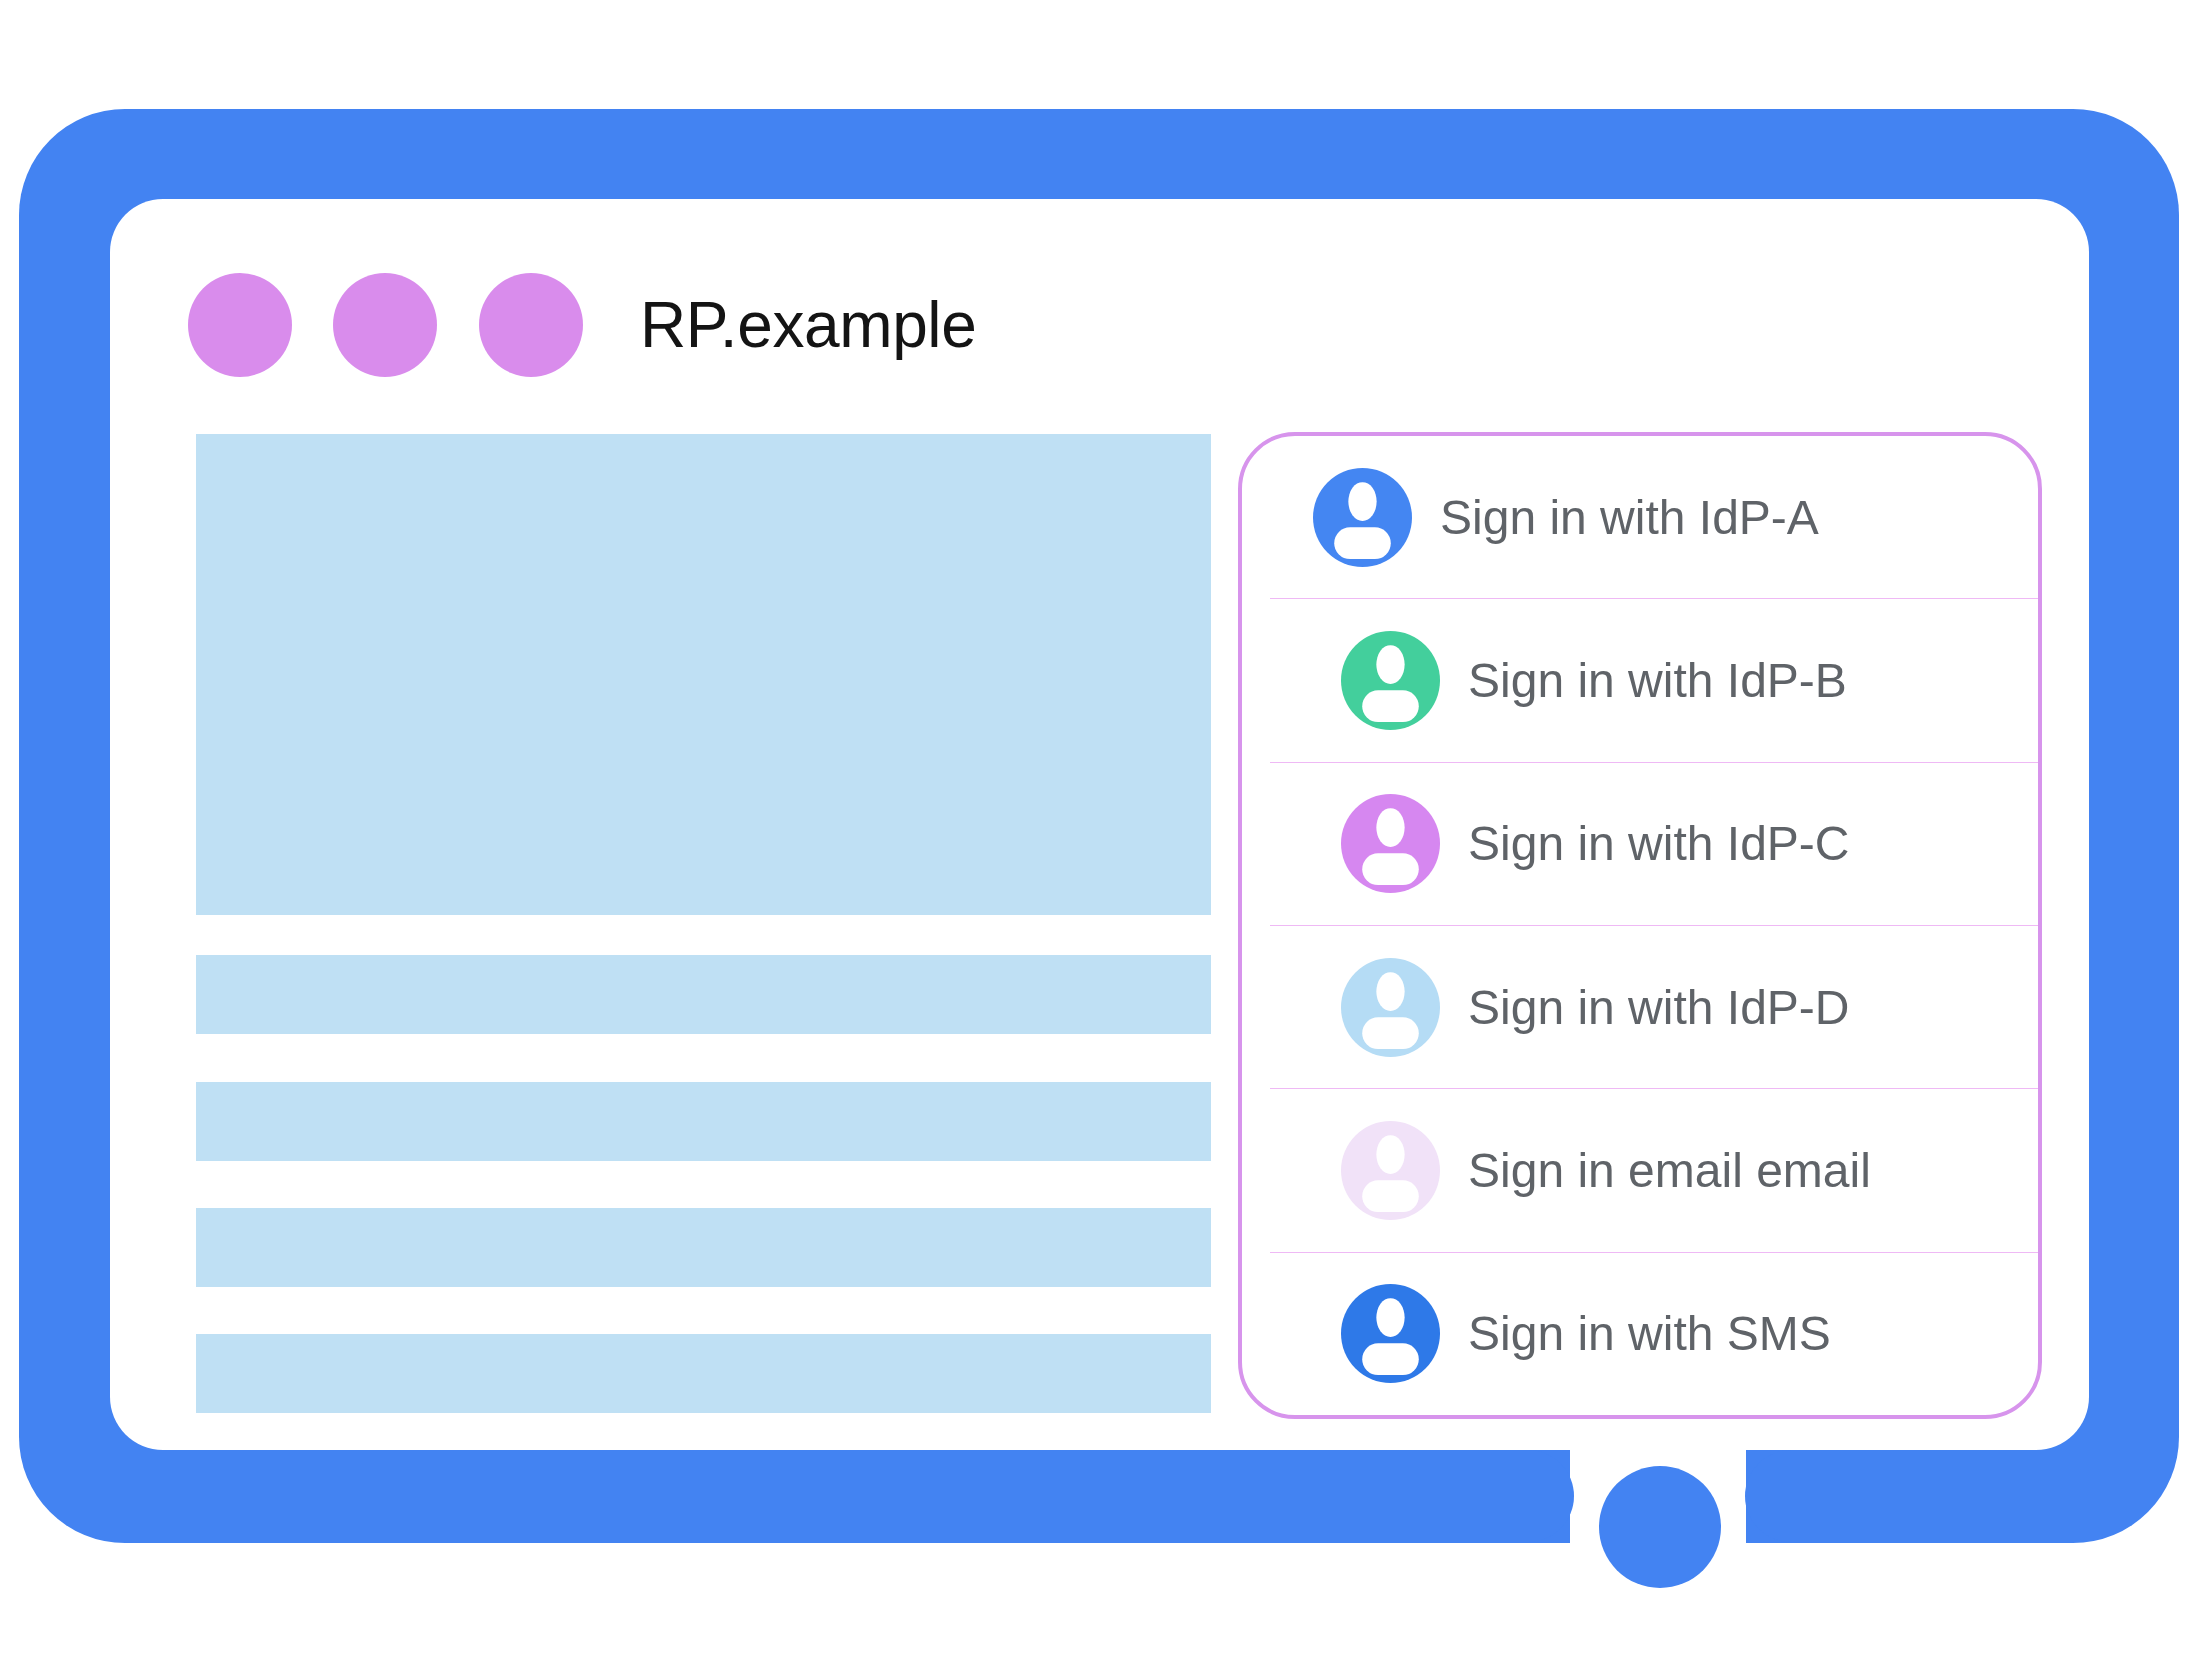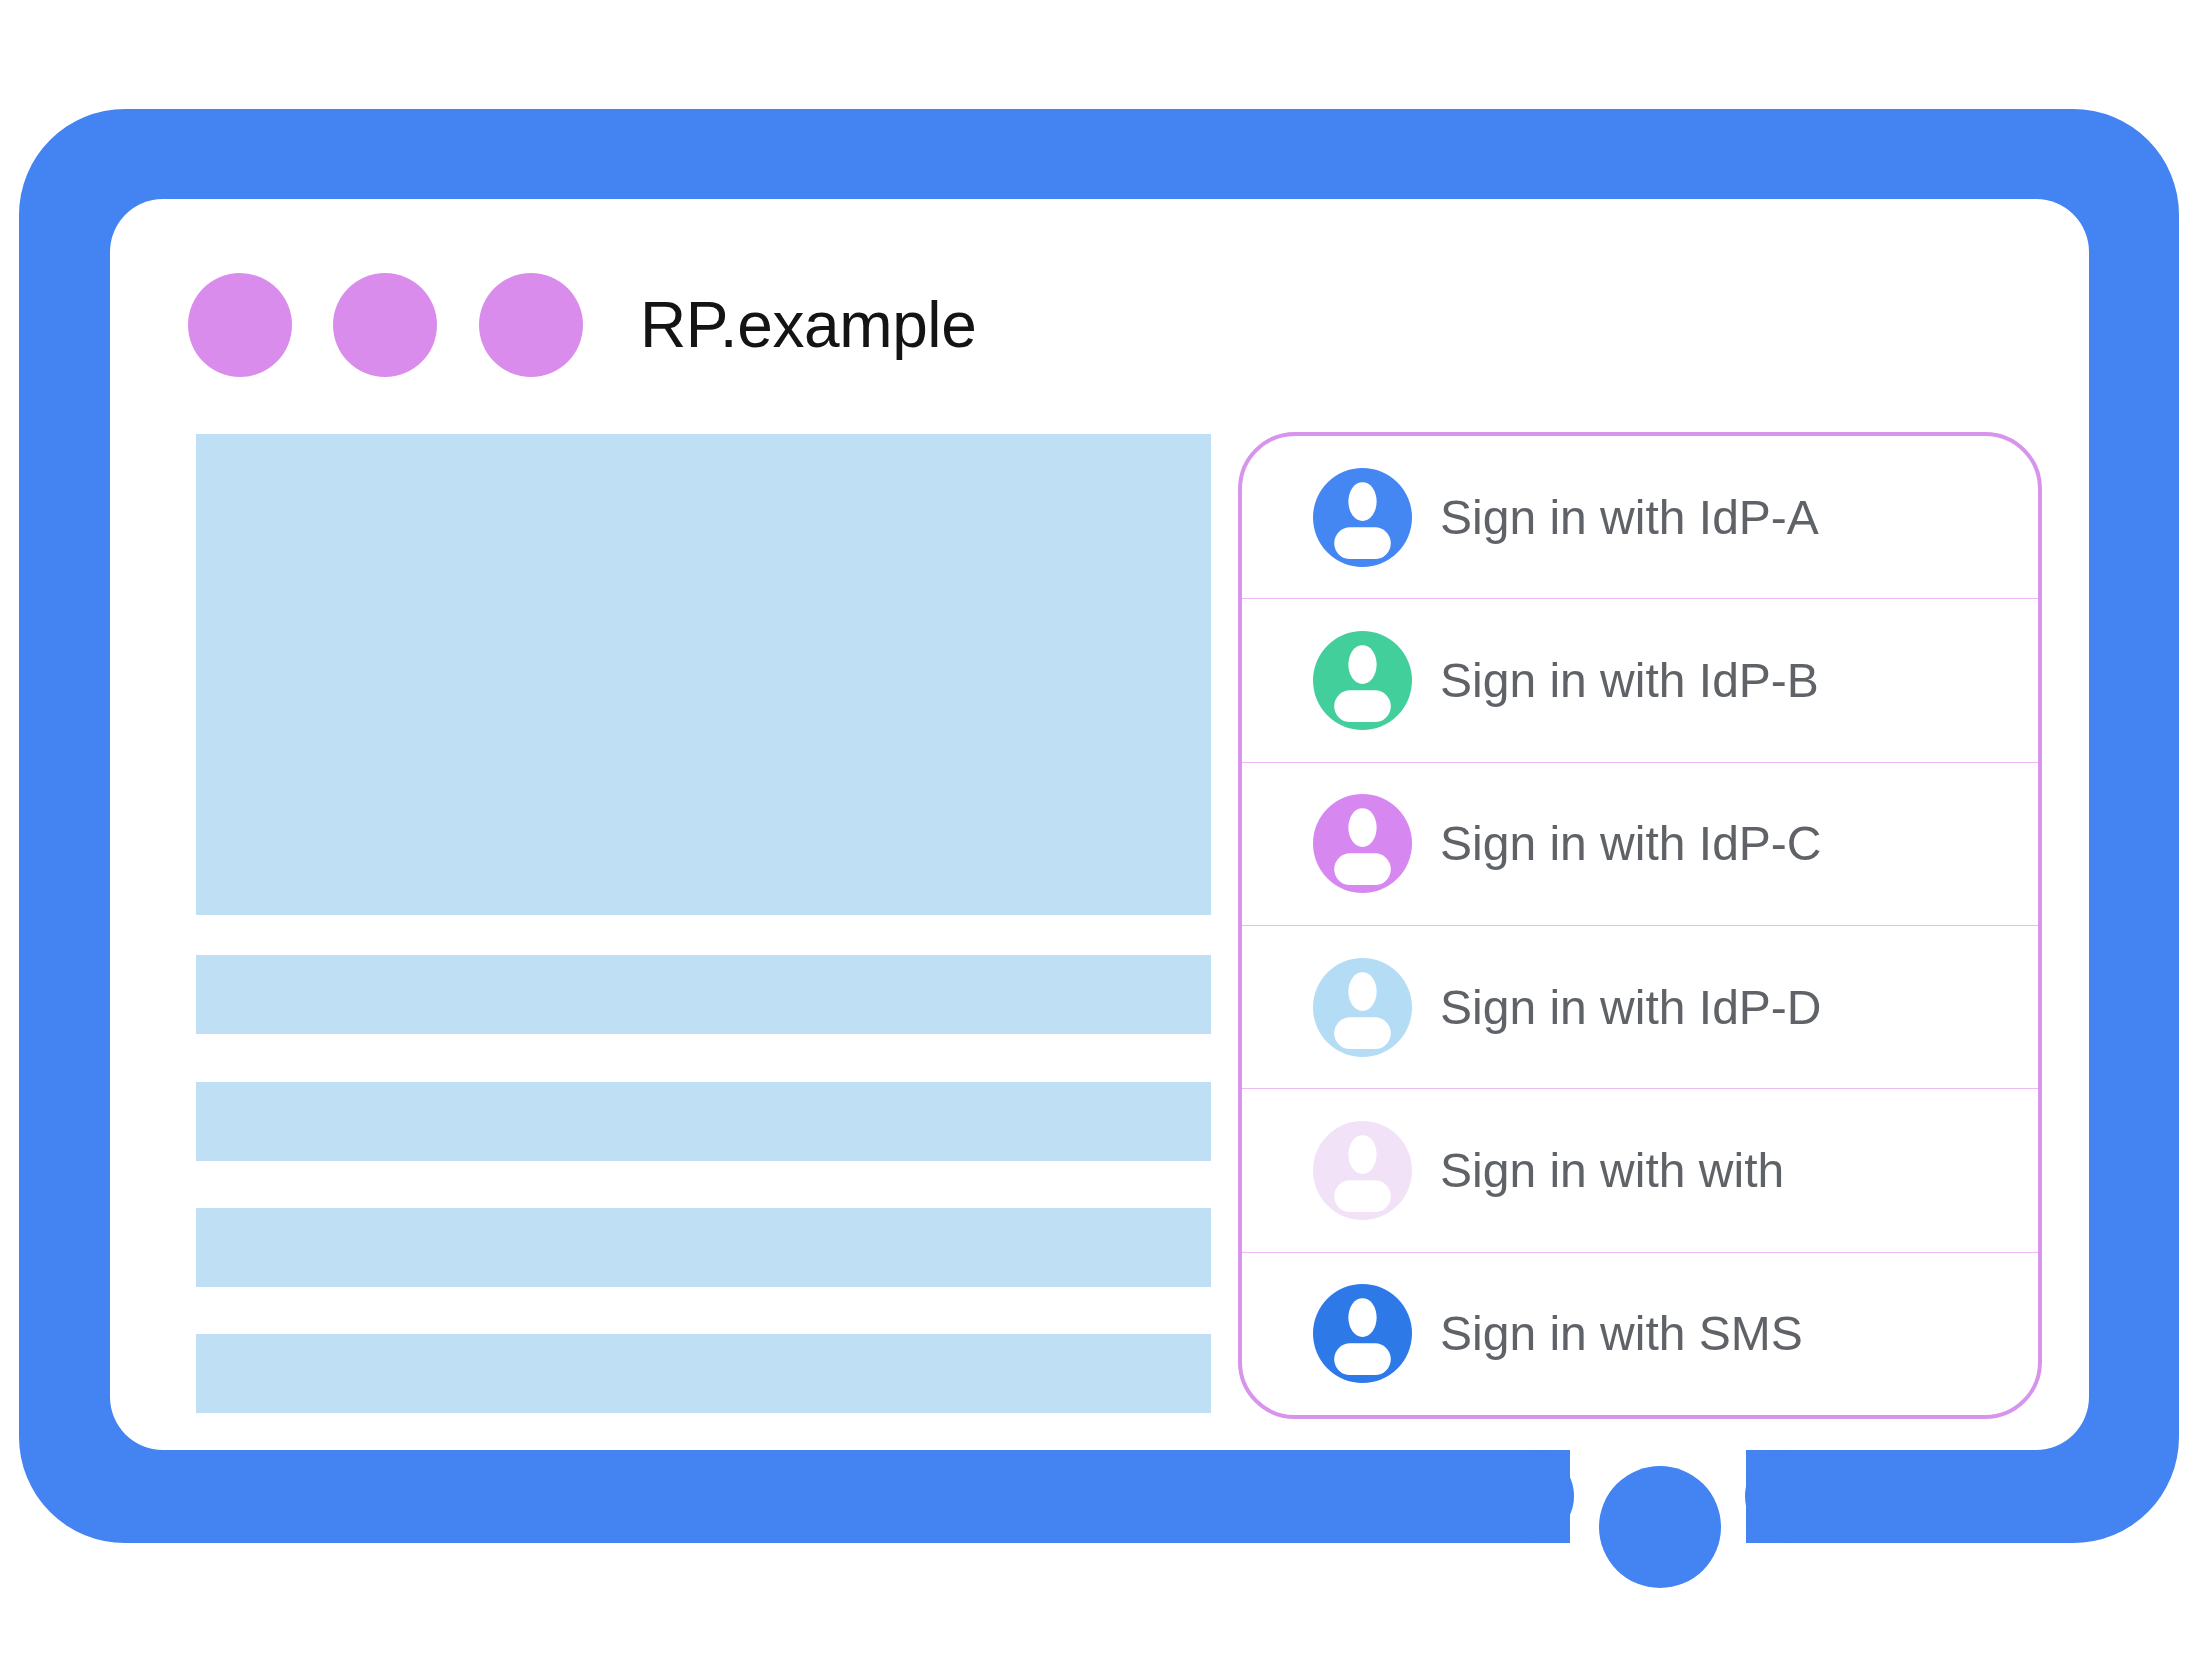--- a/index.html
+++ b/index.html
@@ -45,21 +45,21 @@
 
   
   .signin-panel{
     left:1238px;top:432px;width:796px;height:979px;
     background:#ffffff;border:4.4px solid #D794EC;border-radius:57px;
     display:flex;flex-direction:column;overflow:hidden;
   }
   .signin-row{
     flex:1 1 0;display:flex;align-items:center;padding-left:71px;box-sizing:border-box;
   }
-  .signin-row + .signin-row{border-top:1.8px solid #EFB9F5;}
+  .signin-row + .signin-row{border-top:1.8px solid #EFB9F5;margin-left:28px;}
   .avatar{width:99px;height:99px;flex:0 0 auto;display:block;}
   .signin-label{
     margin-left:28px;font-size:48px;color:#5F6368;letter-spacing:0;white-space:nowrap;
   }
 </style>
 </head>
 <body>
 
 <div class="abs frame-blue"></div>
 <div class="abs frame-inner"></div>
@@ -117,21 +117,21 @@
     <span class="signin-label">Sign in with IdP-D</span>
   </div>
 
 
   <div class="signin-row">
     <svg class="avatar" viewBox="0 0 112 112">
       <circle cx="56" cy="56" r="56" fill="#F1E2F8"></circle>
       <ellipse cx="56" cy="38" rx="16" ry="22" fill="#ffffff"></ellipse>
       <rect x="24" y="67" width="64" height="36" rx="18" fill="#ffffff"></rect>
     </svg>
-    <span class="signin-label">Sign in with with</span>
+    <span class="signin-label">Sign in email email</span>
   </div>
 
   <div class="signin-row">
     <svg class="avatar" viewBox="0 0 112 112">
       <circle cx="56" cy="56" r="56" fill="#2E79E8"></circle>
       <ellipse cx="56" cy="38" rx="16" ry="22" fill="#ffffff"></ellipse>
       <rect x="24" y="67" width="64" height="36" rx="18" fill="#ffffff"></rect>
     </svg>
     <span class="signin-label">Sign in with SMS</span>
   </div>

